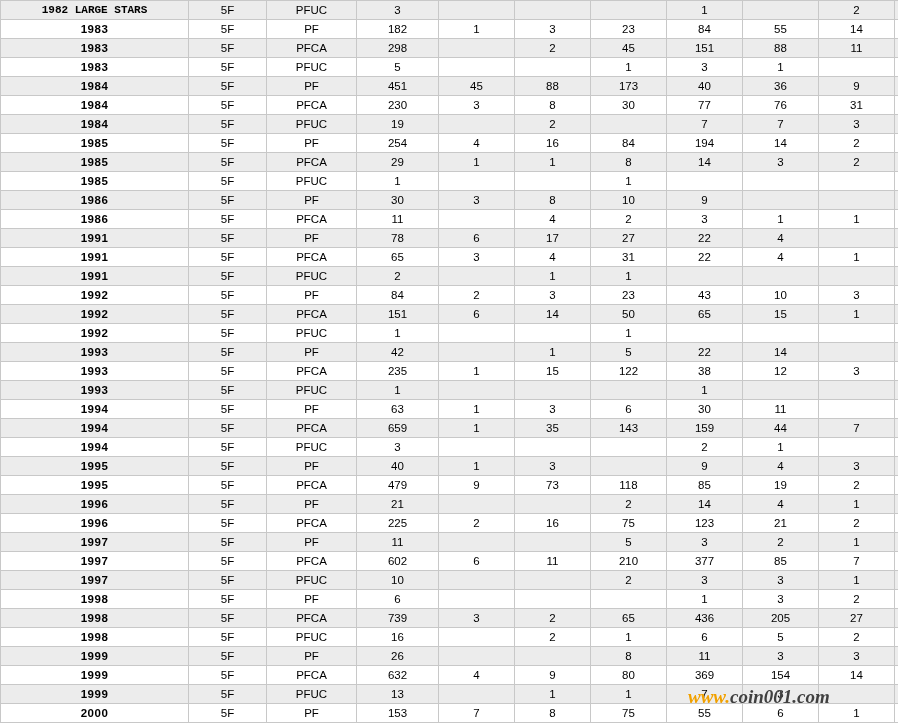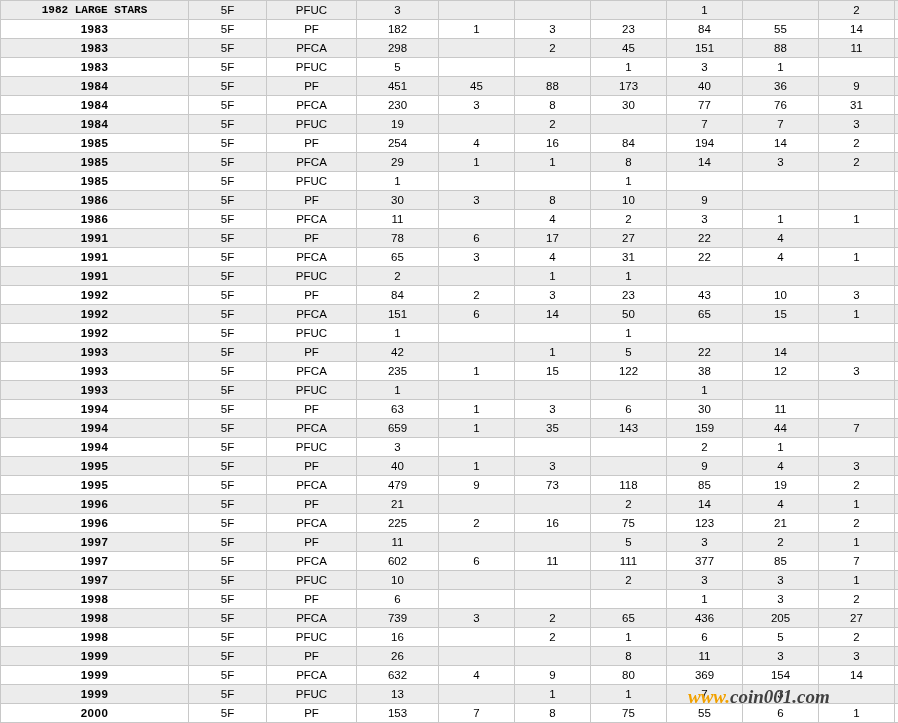--- a/index.html
+++ b/index.html
@@ -481,21 +481,21 @@
           <td class="num-cell">1</td>
           <td class="num-cell"></td>
         </tr>
         <tr class="plain">
           <td class="year-cell">1997</td>
           <td class="den-cell">5F</td>
           <td class="desig-cell">PFCA</td>
           <td class="num-cell">602</td>
           <td class="num-cell">6</td>
           <td class="num-cell">11</td>
-          <td class="num-cell">111</td>
+          <td class="num-cell">210</td>
           <td class="num-cell">377</td>
           <td class="num-cell">85</td>
           <td class="num-cell">7</td>
           <td class="num-cell"></td>
         </tr>
         <tr class="shaded">
           <td class="year-cell">1997</td>
           <td class="den-cell">5F</td>
           <td class="desig-cell">PFUC</td>
           <td class="num-cell">10</td>

